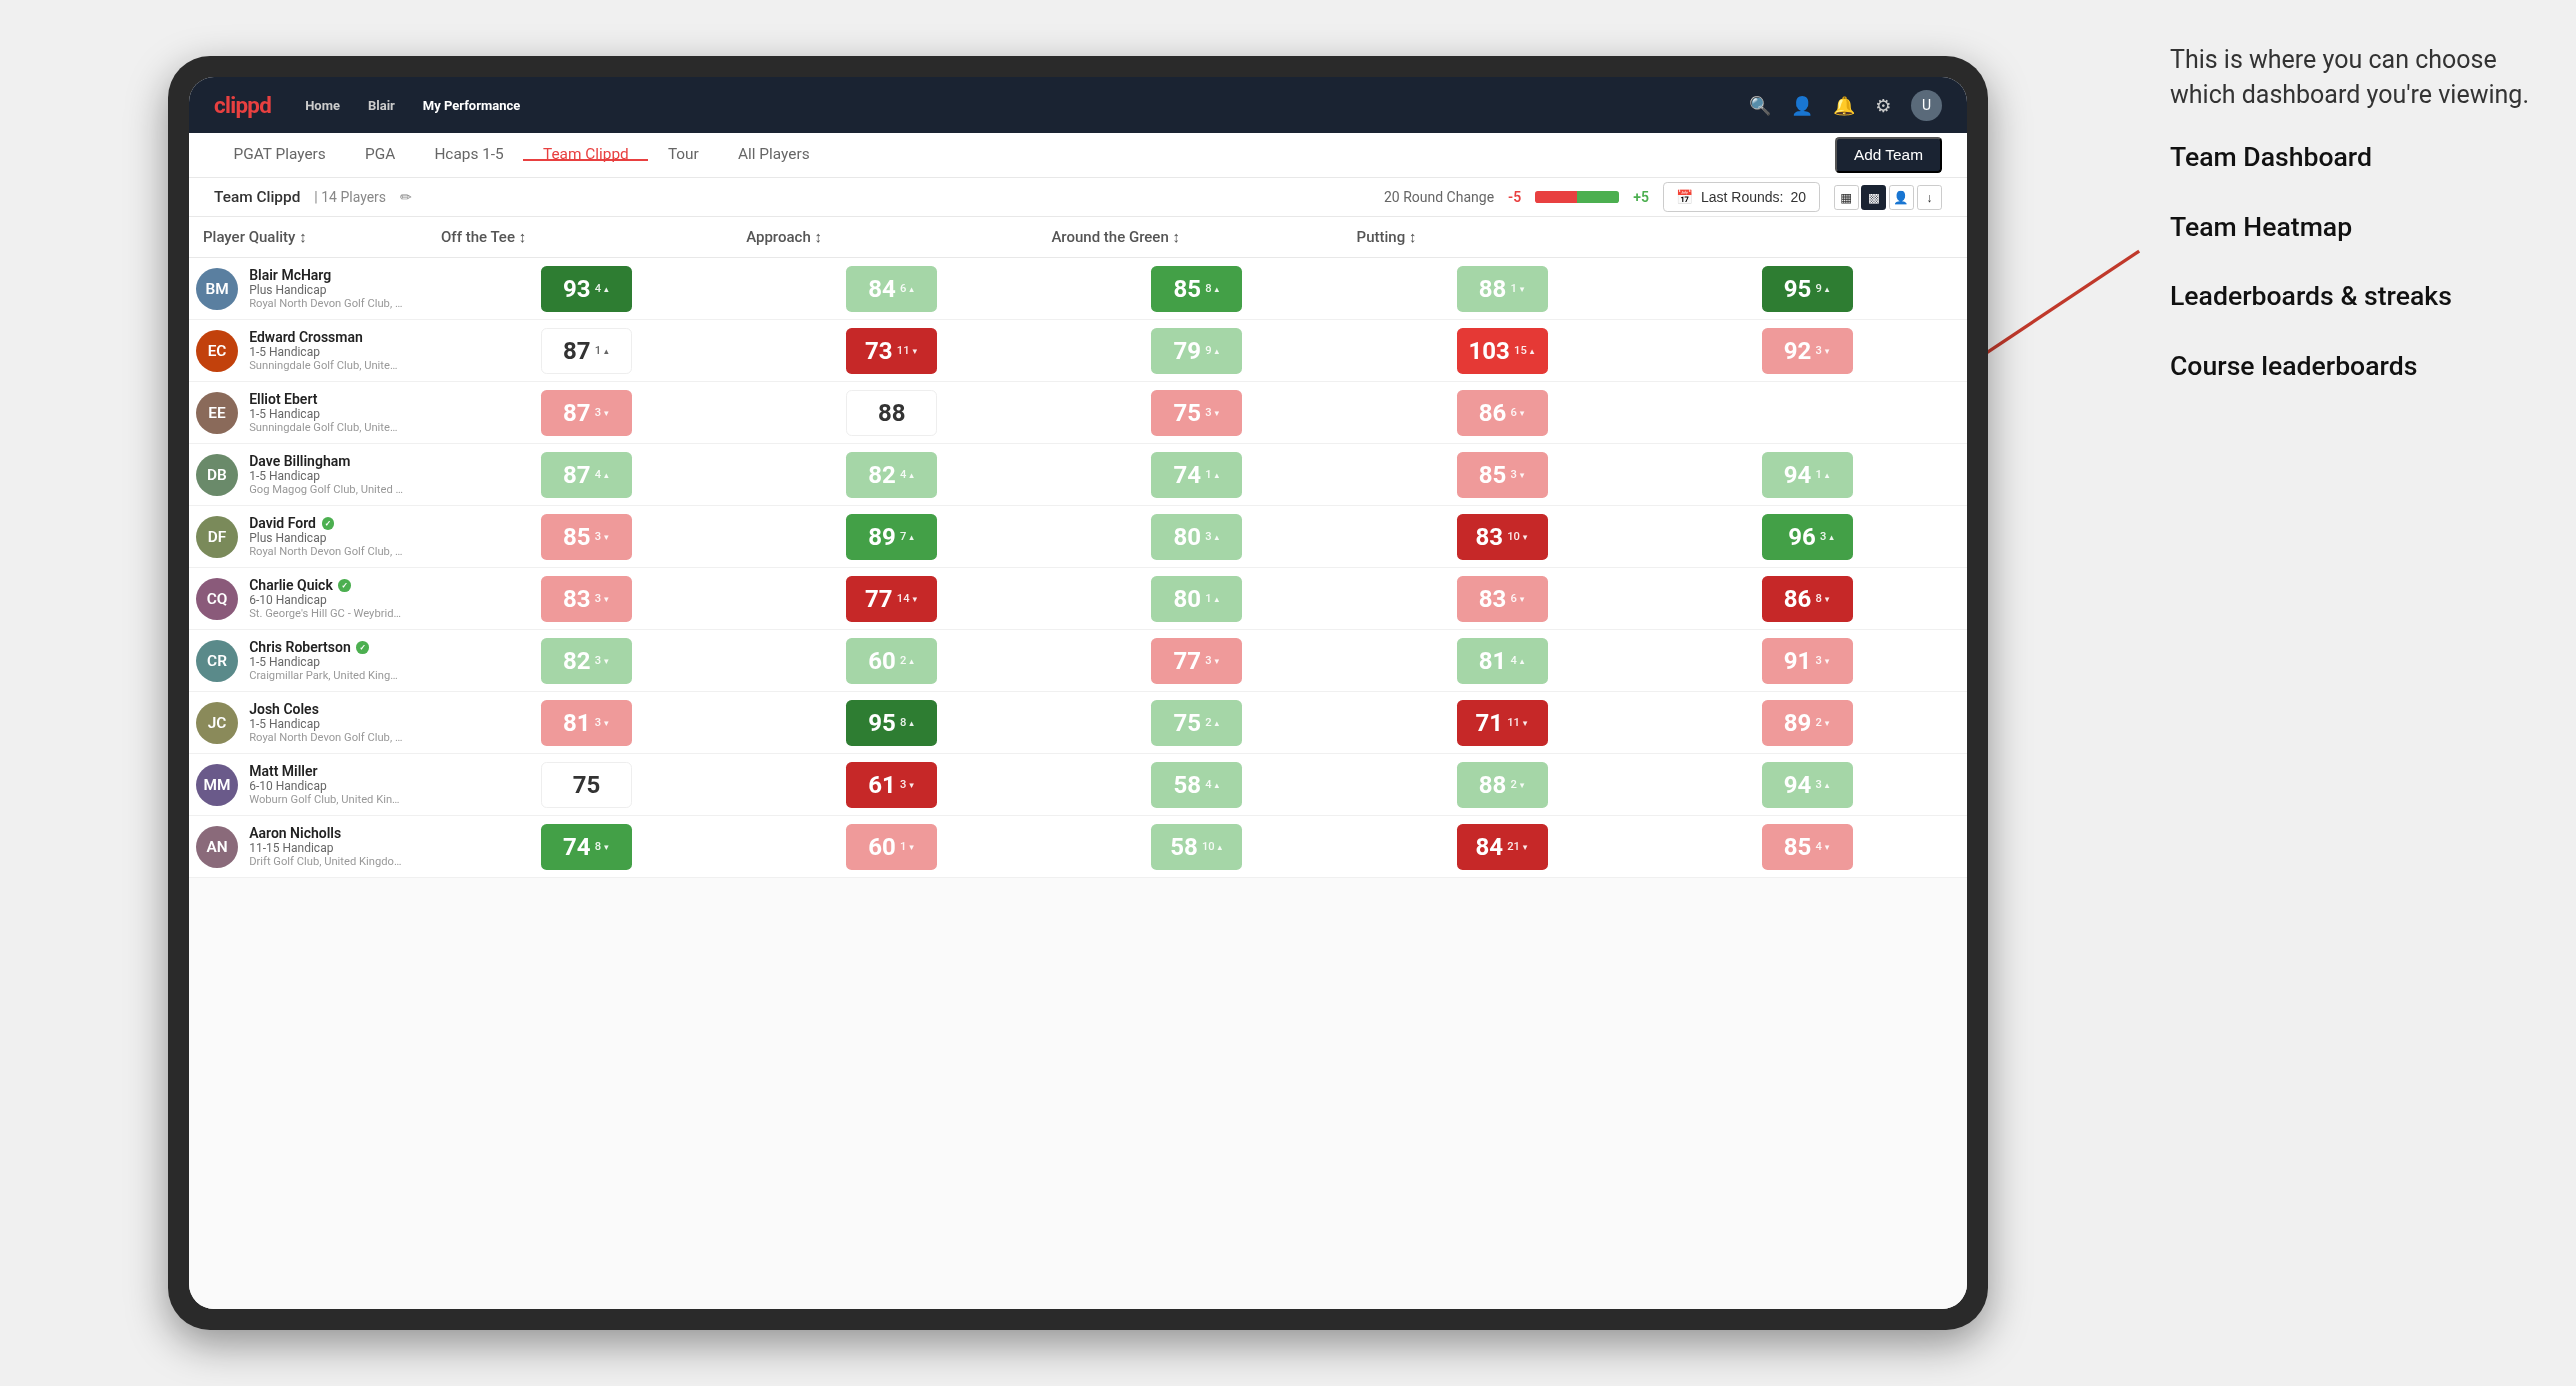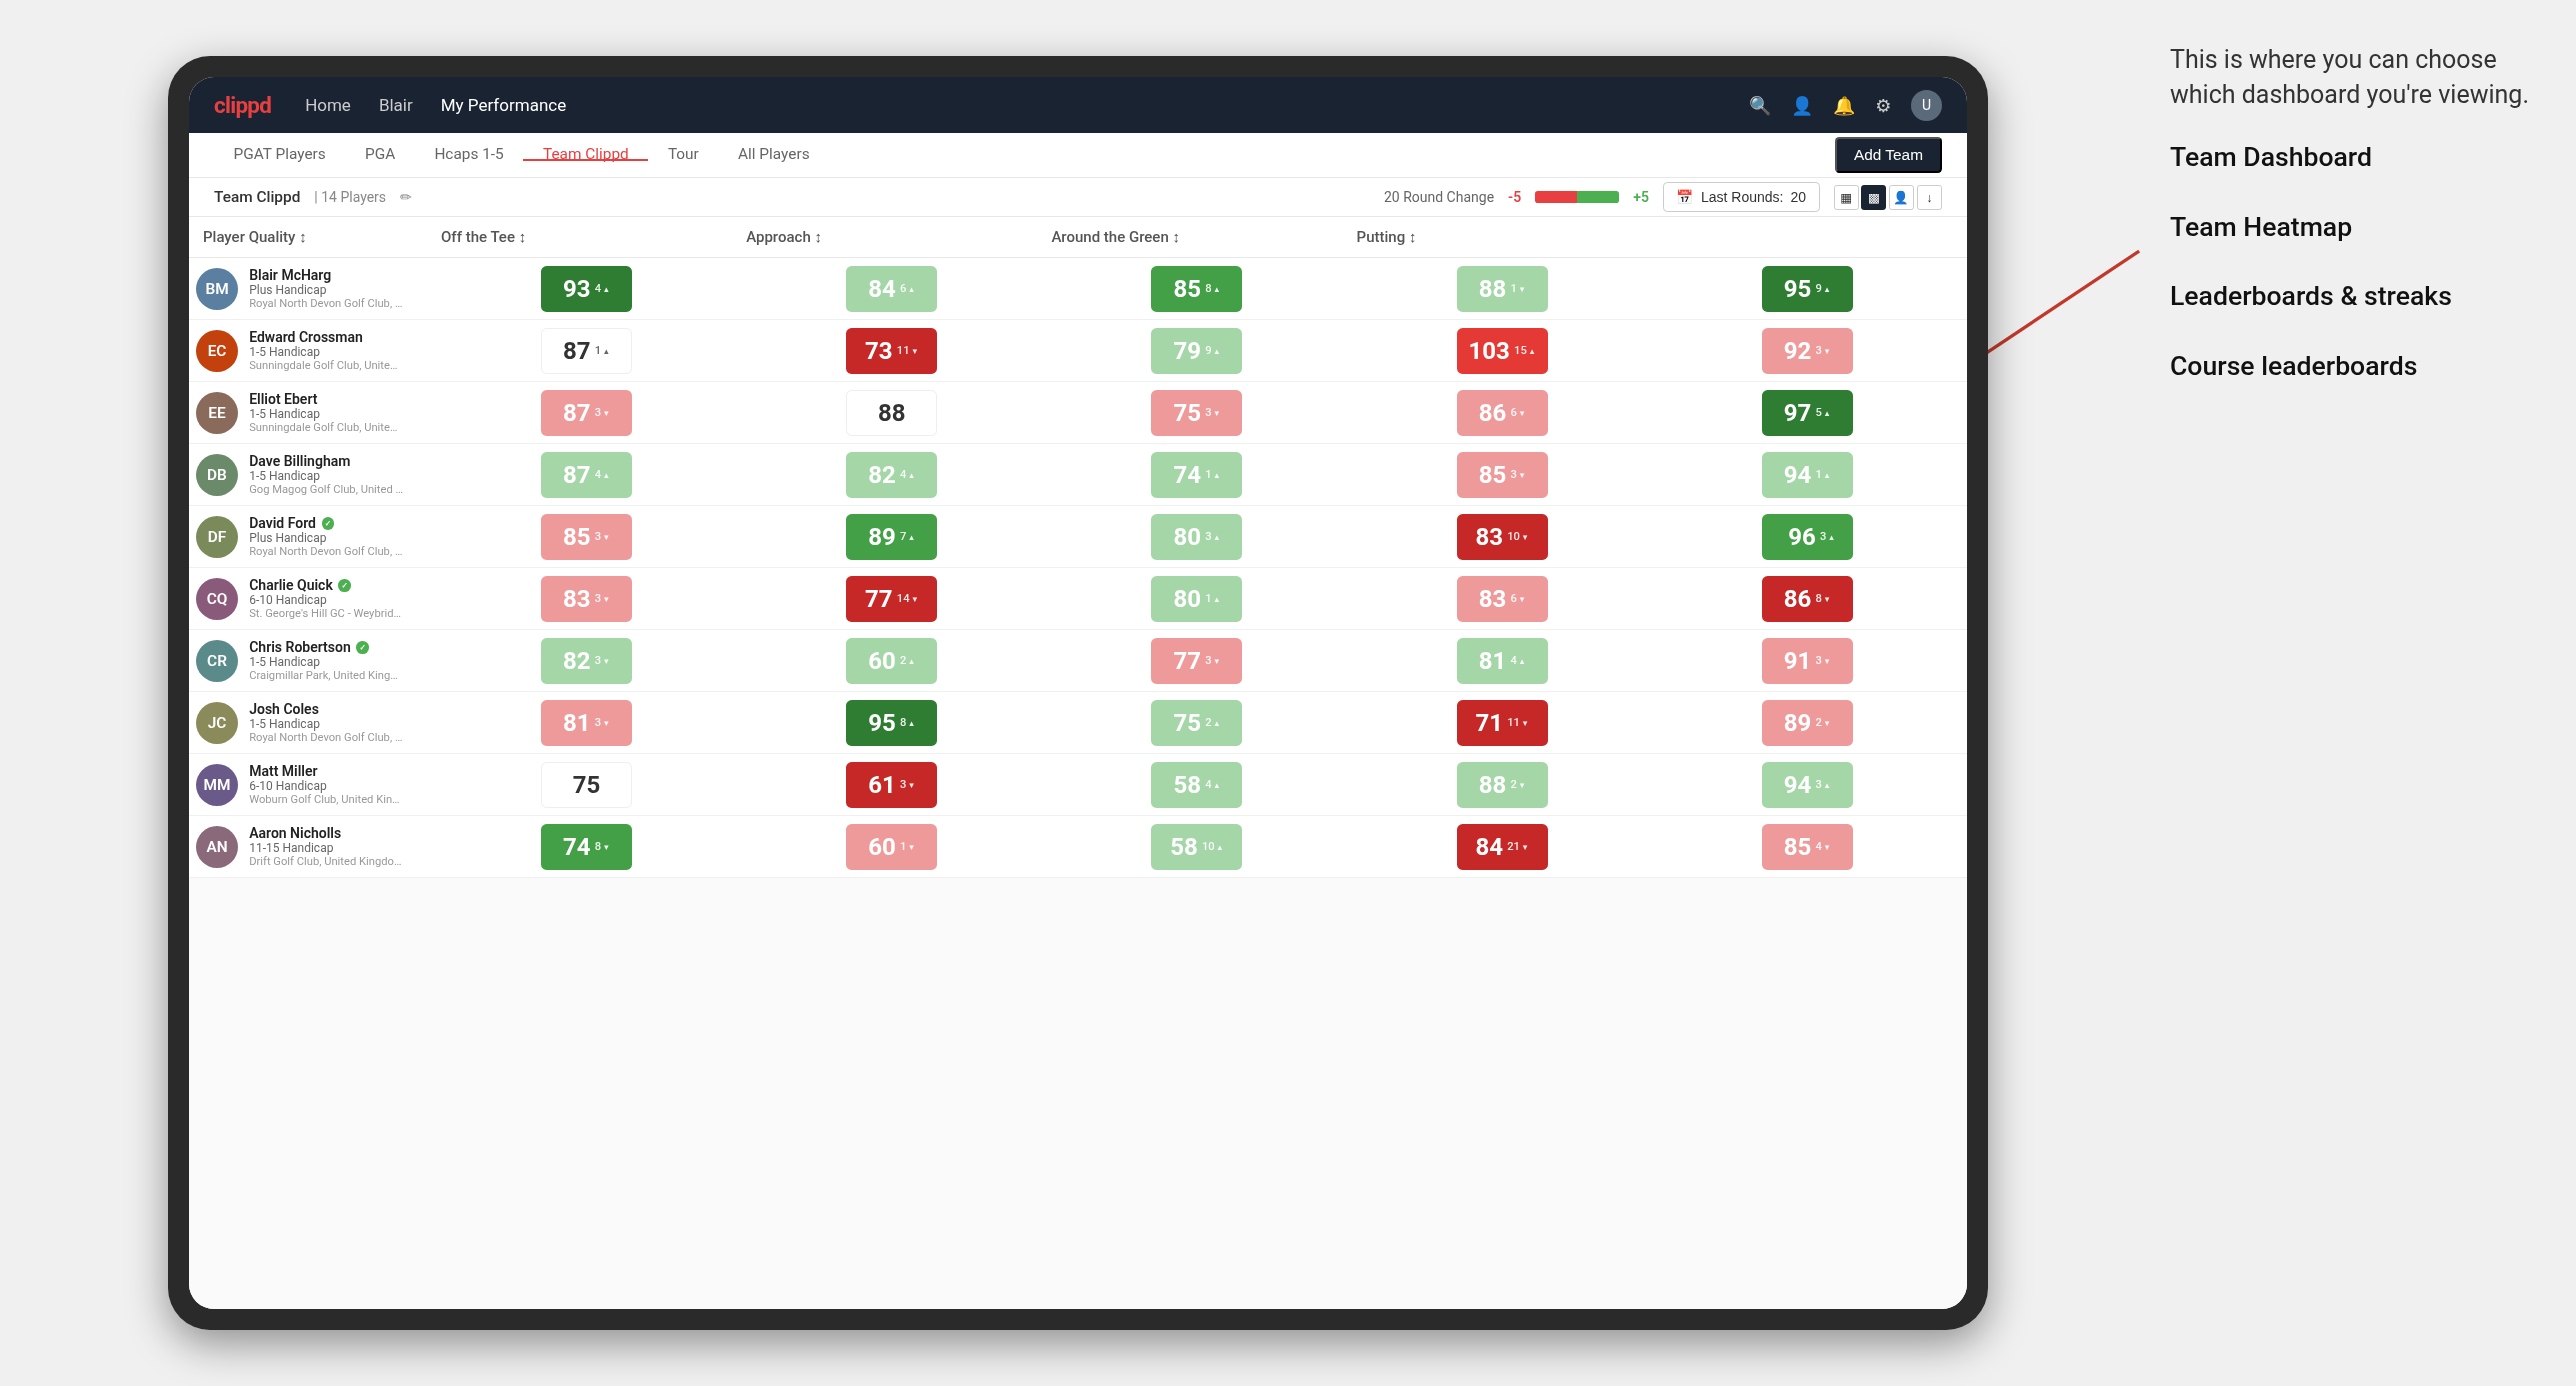--- a/index.html
+++ b/index.html
@@ -75,22 +75,23 @@
       letter-spacing: -0.7px;
     }
     .nav-logo span { color: #e84040; }
     .nav-items {
       display: flex;
       gap: 28px;
       flex: 1;
     }
     .nav-item {
       color: #ccc;
-      font-size: 17px;
+      font-size: 13px;
       cursor: pointer;
+      font-weight: bold;
     }
     .nav-item.active { color: #fff; }
     .nav-icons {
       display: flex;
       gap: 19.6px;
       align-items: center;
     }
     .nav-icon {
       color: #ccc;
       font-size: 18px;
@@ -611,29 +612,20 @@
             </div>
             <div class="score-cell">
               <div class="score-box" style="background: rgb(239, 154, 154);">
                 <span class="score-main">86</span>
                 <span class="score-change">
                   <span>6</span>
                   <span class="arrow-down"></span>
                 </span>
               </div>
             </div>
-            <div class="score-cell">
-              <div class="score-box" style="background: rgb(46, 125, 50);">
-                <span class="score-main">97</span>
-                <span class="score-change">
-                  <span>5</span>
-                  <span class="arrow-up"></span>
-                </span>
-              </div>
-            </div>
           </div>
           <div class="player-row">
             <div class="player-info">
               <div class="player-avatar" style="background: rgb(106, 138, 106);">DB</div>
               <div class="player-details">
                 <div class="player-name">Dave Billingham</div>
                 <div class="player-hcp">1-5 Handicap</div>
                 <div class="player-club">Gog Magog Golf Club, United Kingdom</div>
               </div>
             </div>

